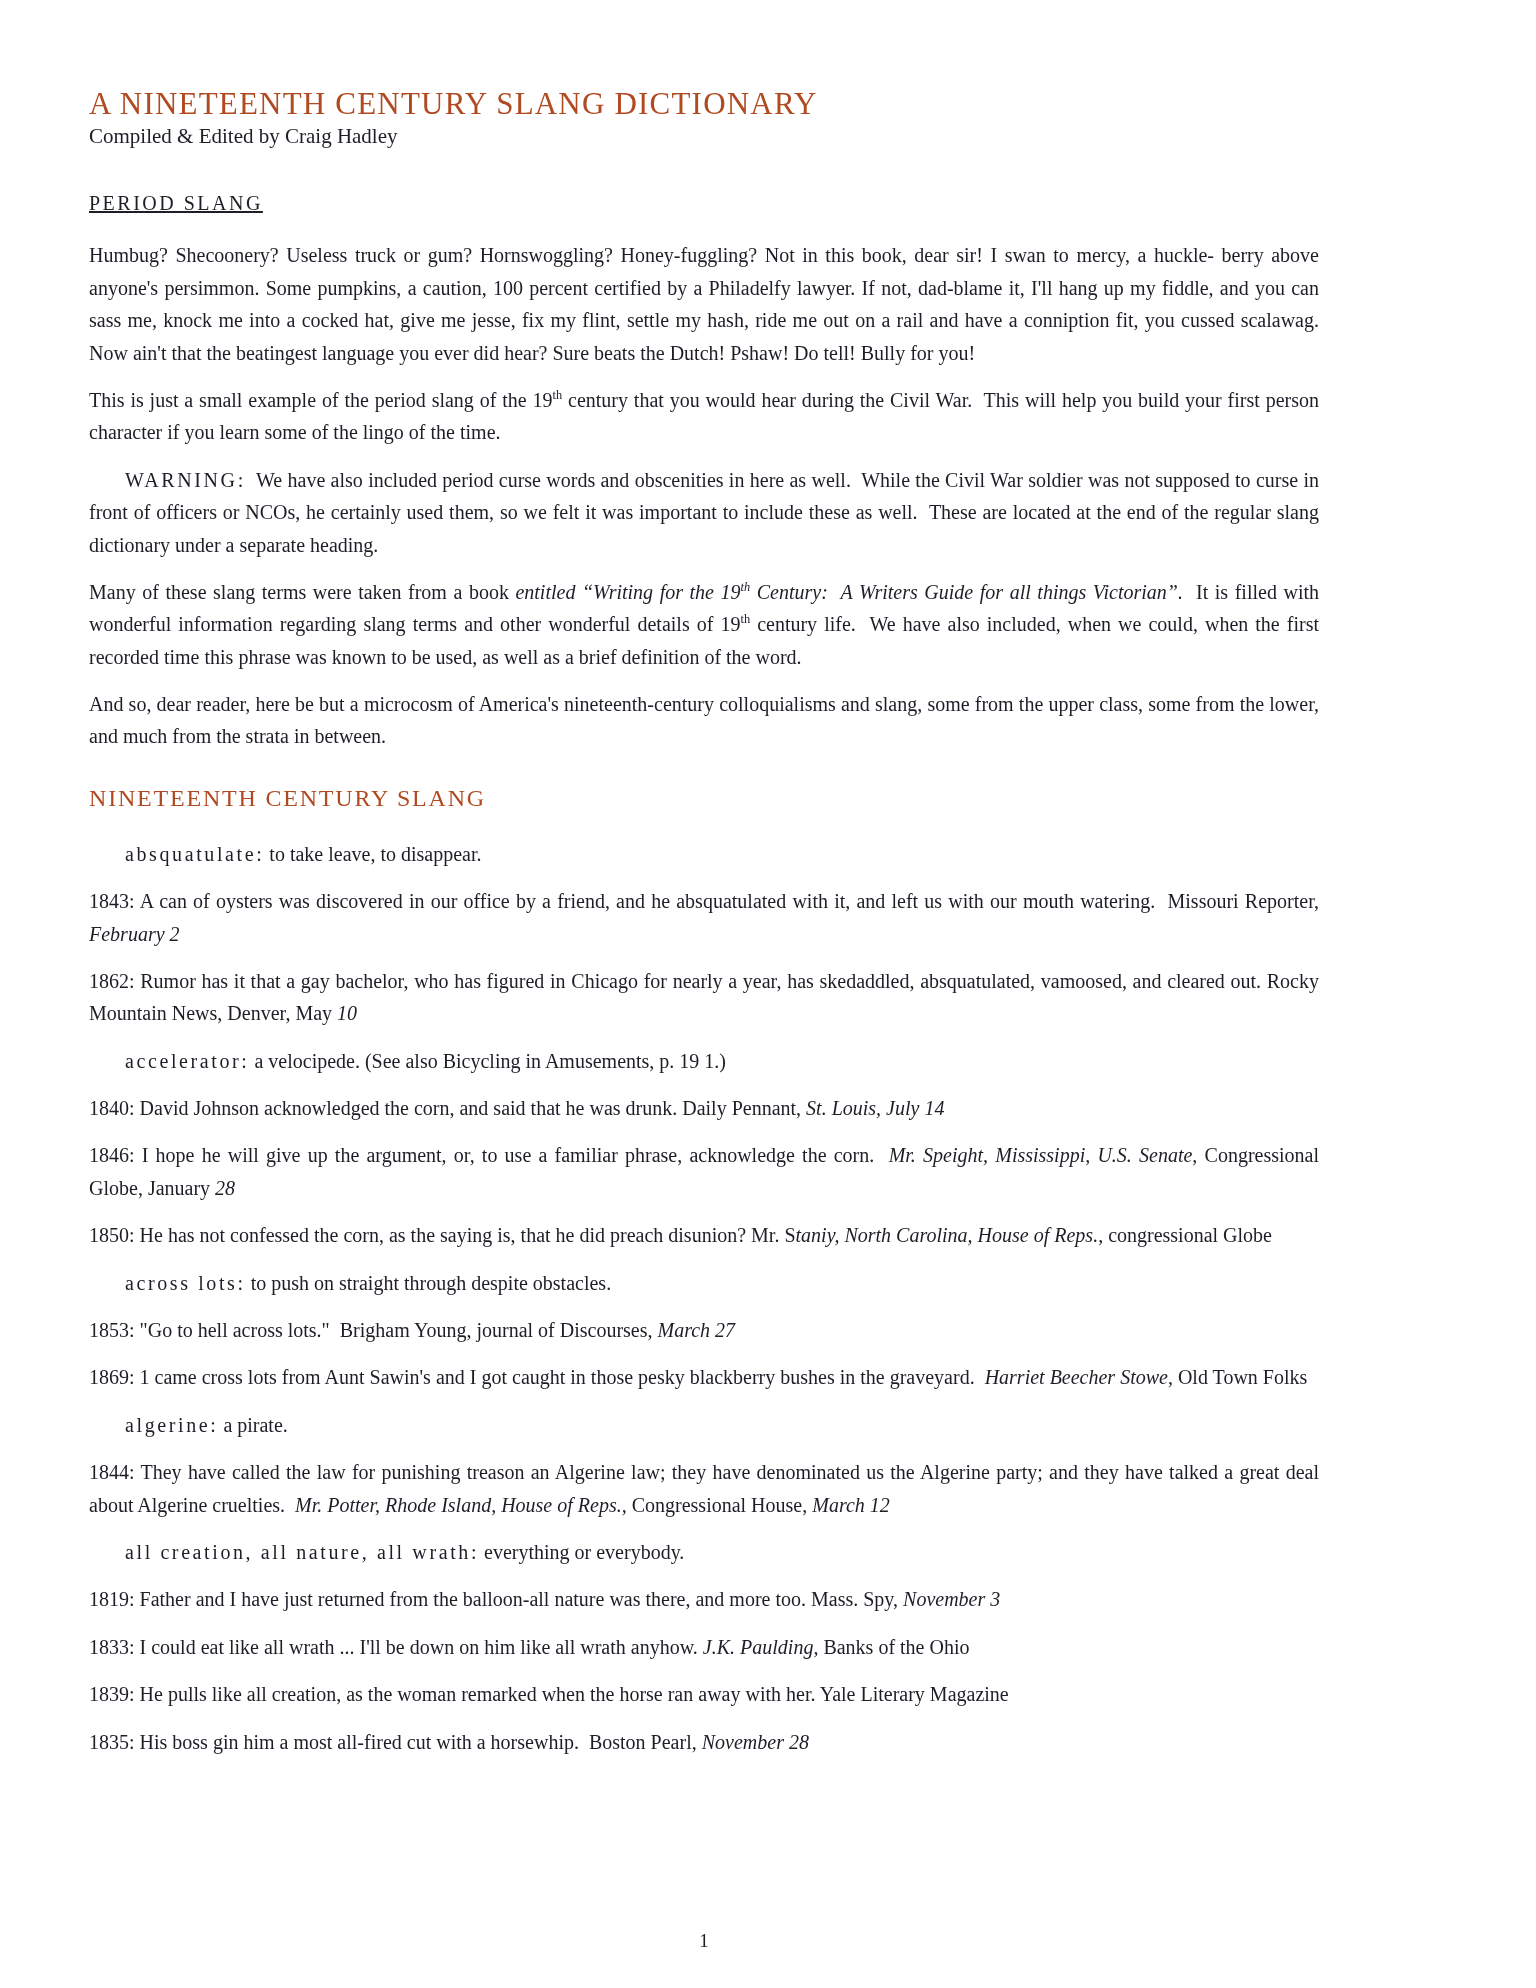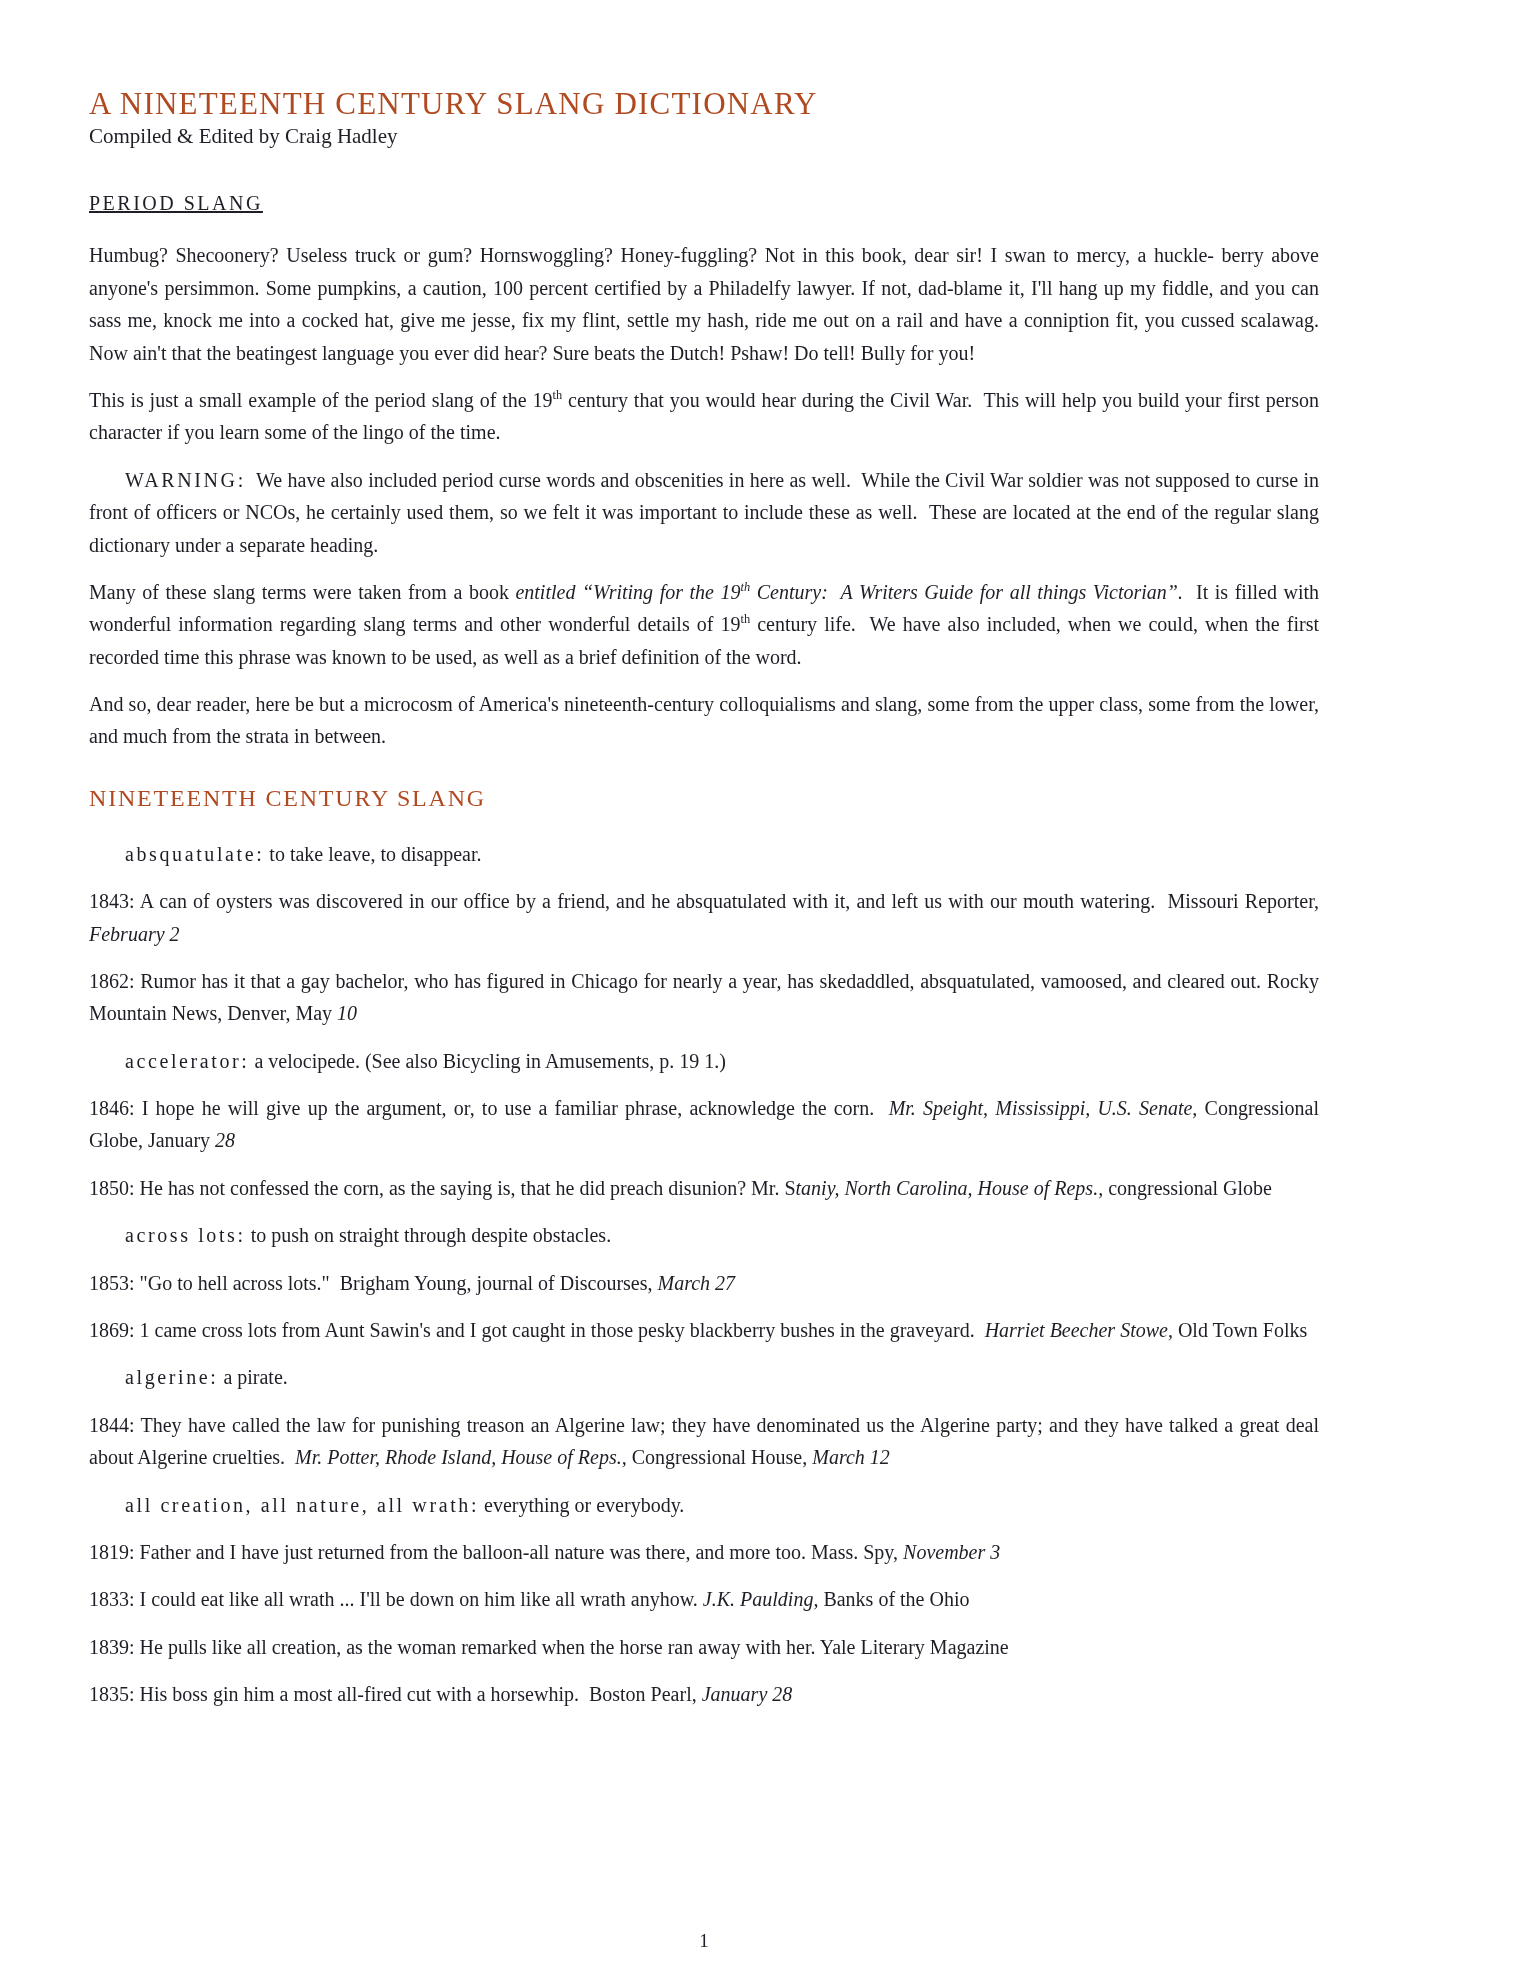--- a/index.html
+++ b/index.html
@@ -75,28 +75,29 @@
       <p class="para"><span class="seg">Humbug? Shecoonery? Useless truck or gum? Hornswoggling? Honey-fuggling? Not in this book, dear sir! I swan to mercy, a huckle- berry above anyone's persimmon. Some pumpkins, a caution, 100 percent certified by a Philadelfy lawyer. If not, dad-blame it, I'll hang up my fiddle, and you can sass me, knock me into a cocked hat, give me jesse, fix my flint, settle my hash, ride me out on a rail and have a conniption fit, you cussed scalawag. Now ain't that the beatingest language you ever did hear? Sure beats the Dutch! Pshaw! Do tell! Bully for you!</span></p>
       <p class="para"><span class="seg">This is just a small example of the period slang of the 19</span><span class="seg sup">th</span><span class="seg"> century that you would hear during the Civil War.  This will help you build your first person character if you learn some of the lingo of the time.</span></p>
       <p class="para"><span class="seg term">WARNING:</span><span class="seg">  We have also included period curse words and obscenities in here as well.  While the Civil War soldier was not supposed to curse in front of officers or NCOs, he certainly used them, so we felt it was important to include these as well.  These are located at the end of the regular slang dictionary under a separate heading.</span></p>
       <p class="para"><span class="seg">Many of these slang terms were taken from a book </span><span class="seg italic">entitled “Writing for the 19</span><span class="seg italic sup">th</span><span class="seg italic"> Century:  A Writers Guide for all things Victorian”.</span><span class="seg">  It is filled with wonderful information regarding slang terms and other wonderful details of 19</span><span class="seg sup">th</span><span class="seg"> century life.  We have also included, when we could, when the first recorded time this phrase was known to be used, as well as a brief definition of the word.</span></p>
       <p class="para"><span class="seg">And so, dear reader, here be but a microcosm of America's nineteenth-century colloquialisms and slang, some from the upper class, some from the lower, and much from the strata in between.</span></p>
       <p class="section-heading"><span class="seg">NINETEENTH CENTURY SLANG</span></p>
       <p class="para"><span class="seg term">absquatulate:</span><span class="seg"> to take leave, to disappear.</span></p>
       <p class="para"><span class="seg">1843: A can of oysters was discovered in our office by a friend, and he absquatulated with it, and left us with our mouth watering.  Missouri Reporter, </span><span class="seg italic">February 2</span></p>
       <p class="para"><span class="seg">1862: Rumor has it that a gay bachelor, who has figured in Chicago for nearly a year, has skedaddled, absquatulated, vamoosed, and cleared out. Rocky Mountain News, Denver, May </span><span class="seg italic">10</span></p>
       <p class="para"><span class="seg term">accelerator:</span><span class="seg"> a velocipede. (See also Bicycling in Amusements, p. 19 1.)</span></p>
+      <p class="para"><span class="seg">1840: David Johnson acknowledged the corn, and said that he was drunk. Daily Pennant, </span><span class="seg italic">St. Louis, July 14</span></p>
       <p class="para"><span class="seg">1846: I hope he will give up the argument, or, to use a familiar phrase, acknowledge the corn.  </span><span class="seg italic">Mr. Speight, Mississippi, U.S. Senate, </span><span class="seg">Congressional Globe, January </span><span class="seg italic">28</span></p>
       <p class="para"><span class="seg">1850: He has not confessed the corn, as the saying is, that he did preach disunion? Mr. S</span><span class="seg italic">taniy, North Carolina, House of Reps.,</span><span class="seg"> congressional Globe</span></p>
       <p class="para"><span class="seg term">across lots:</span><span class="seg"> to push on straight through despite obstacles.</span></p>
       <p class="para"><span class="seg">1853: "Go to hell across lots."  Brigham Young, journal of Discourses, </span><span class="seg italic">March 27</span></p>
       <p class="para"><span class="seg">1869: 1 came cross lots from Aunt Sawin's and I got caught in those pesky blackberry bushes in the graveyard.  </span><span class="seg italic">Harriet Beecher Stowe,</span><span class="seg"> Old Town Folks</span></p>
       <p class="para"><span class="seg term">algerine:</span><span class="seg"> a pirate.</span></p>
       <p class="para"><span class="seg">1844: They have called the law for punishing treason an Algerine law; they have denominated us the Algerine party; and they have talked a great deal about Algerine cruelties.  </span><span class="seg italic">Mr. Potter, Rhode Island, House of Reps.,</span><span class="seg"> Congressional House, </span><span class="seg italic">March 12</span></p>
       <p class="para"><span class="seg term">all creation, all nature, all wrath:</span><span class="seg"> everything or everybody.</span></p>
       <p class="para"><span class="seg">1819: Father and I have just returned from the balloon-all nature was there, and more too. Mass. Spy, </span><span class="seg italic">November 3</span></p>
       <p class="para"><span class="seg">1833: I could eat like all wrath ... I'll be down on him like all wrath anyhow. </span><span class="seg italic">J.K. Paulding,</span><span class="seg"> Banks of the Ohio</span></p>
       <p class="para"><span class="seg">1839: He pulls like all creation, as the woman remarked when the horse ran away with her. Yale Literary Magazine</span></p>
-      <p class="para"><span class="seg">1835: His boss gin him a most all-fired cut with a horsewhip.  Boston Pearl, </span><span class="seg italic">January 28</span></p>
+      <p class="para"><span class="seg">1835: His boss gin him a most all-fired cut with a horsewhip.  Boston Pearl, </span><span class="seg italic">November 28</span></p>
     </div>
 
   <div class="page-number">1</div>
 </div>
 
 </body></html>

